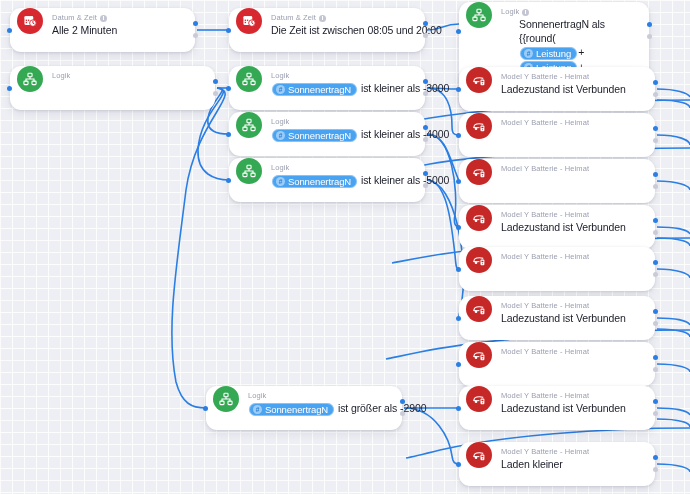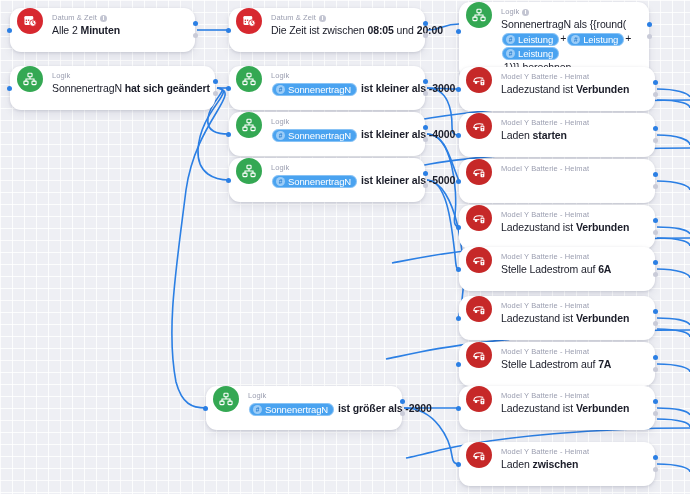--- a/index.html
+++ b/index.html
@@ -45,22 +45,22 @@
     line-height:10px;display:flex;align-items:center;gap:3px;
     white-space:nowrap;
   }
   .infoico{display:inline-block;width:7px;height:7px;border-radius:50%;
     background:#c3c5d2;position:relative;top:0px;}
   .infoico::after{content:"";position:absolute;left:3px;top:1.5px;width:1px;height:4px;background:#fff;}
   .title{
     font-size:10.5px;color:#1b1d29;line-height:14px;font-weight:400;
     white-space:nowrap;letter-spacing:-.1px;
   }
-  .title .b{font-weight:700;}
-  .title.wrap{white-space:normal;}
+  .title .b{font-weight:400;}
+  .title.wrap{white-space:normal;margin-left:18px;}
   .pill{
     display:inline-flex;align-items:center;gap:3px;
     background:#4aa3f0;color:#fff;border-radius:8px;
     padding:0px 6px 0px 4px;font-size:9.5px;line-height:13px;
     vertical-align:middle;margin:0 1px;font-weight:400;
     box-shadow:inset 0 0 0 1px rgba(255,255,255,.35);
   }
   .pill .hash{
     display:inline-flex;align-items:center;justify-content:center;
     width:9px;height:9px;border-radius:50%;
@@ -212,21 +212,20 @@
             <rect x="8.5" y="2.2" width="7" height="6" rx="1.3"></rect>
             <rect x="1.6" y="15.6" width="7" height="6" rx="1.3"></rect>
             <rect x="15.4" y="15.6" width="7" height="6" rx="1.3"></rect>
             <path d="M12 8.2V12M5.1 15.6V12h13.8v3.6" stroke-linecap="round"></path>
           </svg>
         </div>
         <div class="body">
           <div class="sub">
             <span>Logik</span>
           </div>
-          <div class="title"><span>SonnenertragN</span><span class="b"> hat sich geändert</span></div>
         </div>
       </div>
       <div class="port" style="left: 7px; top: 85.5px;"></div>
       <div class="port" style="left: 213px; top: 79px;"></div>
       <div class="port out2" style="left: 213px; top: 91px;"></div>
       <div class="node" style="left: 229px; top: 66px; width: 196px; min-height: 44px;">
         <div class="ico green">
           <svg width="14" height="14" viewBox="0 0 24 24" fill="none" stroke="#fff" stroke-width="1.9">
             <rect x="8.5" y="2.2" width="7" height="6" rx="1.3"></rect>
             <rect x="1.6" y="15.6" width="7" height="6" rx="1.3"></rect>
@@ -342,21 +341,20 @@
             <rect x="15.1" y="12.2" width="3.2" height="2.1" rx="0.5" fill="#c62828"></rect>
             <rect x="16.2" y="15.4" width="1" height="2.6" fill="#c62828"></rect>
             <circle cx="6.4" cy="15.4" r="2.1" fill="#fff"></circle>
             <path d="M3.2 13.8h8" stroke="#fff" stroke-width="1.6" stroke-linecap="round"></path>
           </svg>
         </div>
         <div class="body">
           <div class="sub">
             <span>Model Y Batterie - Heimat</span>
           </div>
-          <div class="title"><span>Laden </span><span class="b">starten</span></div>
         </div>
       </div>
       <div class="port" style="left: 456px; top: 132.5px;"></div>
       <div class="port" style="left: 653px; top: 126px;"></div>
       <div class="port out2" style="left: 653px; top: 138px;"></div>
       <div class="node" style="left: 459px; top: 159px; width: 196px; min-height: 44px;">
         <div class="ico red2">
           <svg width="15" height="15" viewBox="0 0 24 24">
             <path d="M3 13.5c0-1 1.2-3.8 2.1-4.6C6.2 8 9 7.6 12 7.6c2.2 0 4.2.3 5.3.9" fill="none" stroke="#fff" stroke-width="1.8" stroke-linecap="round"></path>
             <rect x="13.6" y="10.4" width="6.2" height="9.2" rx="1.5" fill="#fff"></rect>
@@ -404,21 +402,20 @@
             <rect x="15.1" y="12.2" width="3.2" height="2.1" rx="0.5" fill="#c62828"></rect>
             <rect x="16.2" y="15.4" width="1" height="2.6" fill="#c62828"></rect>
             <circle cx="6.4" cy="15.4" r="2.1" fill="#fff"></circle>
             <path d="M3.2 13.8h8" stroke="#fff" stroke-width="1.6" stroke-linecap="round"></path>
           </svg>
         </div>
         <div class="body">
           <div class="sub">
             <span>Model Y Batterie - Heimat</span>
           </div>
-          <div class="title"><span>Stelle Ladestrom auf </span><span class="b">6A</span></div>
         </div>
       </div>
       <div class="port" style="left: 456px; top: 266.5px;"></div>
       <div class="port" style="left: 653px; top: 260px;"></div>
       <div class="port out2" style="left: 653px; top: 272px;"></div>
       <div class="node" style="left: 459px; top: 296px; width: 196px; min-height: 44px;">
         <div class="ico red2">
           <svg width="15" height="15" viewBox="0 0 24 24">
             <path d="M3 13.5c0-1 1.2-3.8 2.1-4.6C6.2 8 9 7.6 12 7.6c2.2 0 4.2.3 5.3.9" fill="none" stroke="#fff" stroke-width="1.8" stroke-linecap="round"></path>
             <rect x="13.6" y="10.4" width="6.2" height="9.2" rx="1.5" fill="#fff"></rect>
@@ -446,21 +443,20 @@
             <rect x="15.1" y="12.2" width="3.2" height="2.1" rx="0.5" fill="#c62828"></rect>
             <rect x="16.2" y="15.4" width="1" height="2.6" fill="#c62828"></rect>
             <circle cx="6.4" cy="15.4" r="2.1" fill="#fff"></circle>
             <path d="M3.2 13.8h8" stroke="#fff" stroke-width="1.6" stroke-linecap="round"></path>
           </svg>
         </div>
         <div class="body">
           <div class="sub">
             <span>Model Y Batterie - Heimat</span>
           </div>
-          <div class="title"><span>Stelle Ladestrom auf </span><span class="b">7A</span></div>
         </div>
       </div>
       <div class="port" style="left: 456px; top: 361.5px;"></div>
       <div class="port" style="left: 653px; top: 355px;"></div>
       <div class="port out2" style="left: 653px; top: 367px;"></div>
       <div class="node" style="left: 459px; top: 386px; width: 196px; min-height: 44px;">
         <div class="ico red2">
           <svg width="15" height="15" viewBox="0 0 24 24">
             <path d="M3 13.5c0-1 1.2-3.8 2.1-4.6C6.2 8 9 7.6 12 7.6c2.2 0 4.2.3 5.3.9" fill="none" stroke="#fff" stroke-width="1.8" stroke-linecap="round"></path>
             <rect x="13.6" y="10.4" width="6.2" height="9.2" rx="1.5" fill="#fff"></rect>
@@ -488,20 +484,20 @@
             <rect x="15.1" y="12.2" width="3.2" height="2.1" rx="0.5" fill="#c62828"></rect>
             <rect x="16.2" y="15.4" width="1" height="2.6" fill="#c62828"></rect>
             <circle cx="6.4" cy="15.4" r="2.1" fill="#fff"></circle>
             <path d="M3.2 13.8h8" stroke="#fff" stroke-width="1.6" stroke-linecap="round"></path>
           </svg>
         </div>
         <div class="body">
           <div class="sub">
             <span>Model Y Batterie - Heimat</span>
           </div>
-          <div class="title"><span>Laden </span><span class="b">zwischen</span></div>
+          <div class="title"><span>Laden </span><span class="b">kleiner</span></div>
         </div>
       </div>
       <div class="port" style="left: 456px; top: 461.5px;"></div>
       <div class="port" style="left: 653px; top: 455px;"></div>
       <div class="port out2" style="left: 653px; top: 467px;"></div>
     </div>
 </div>
 
 </body></html>

